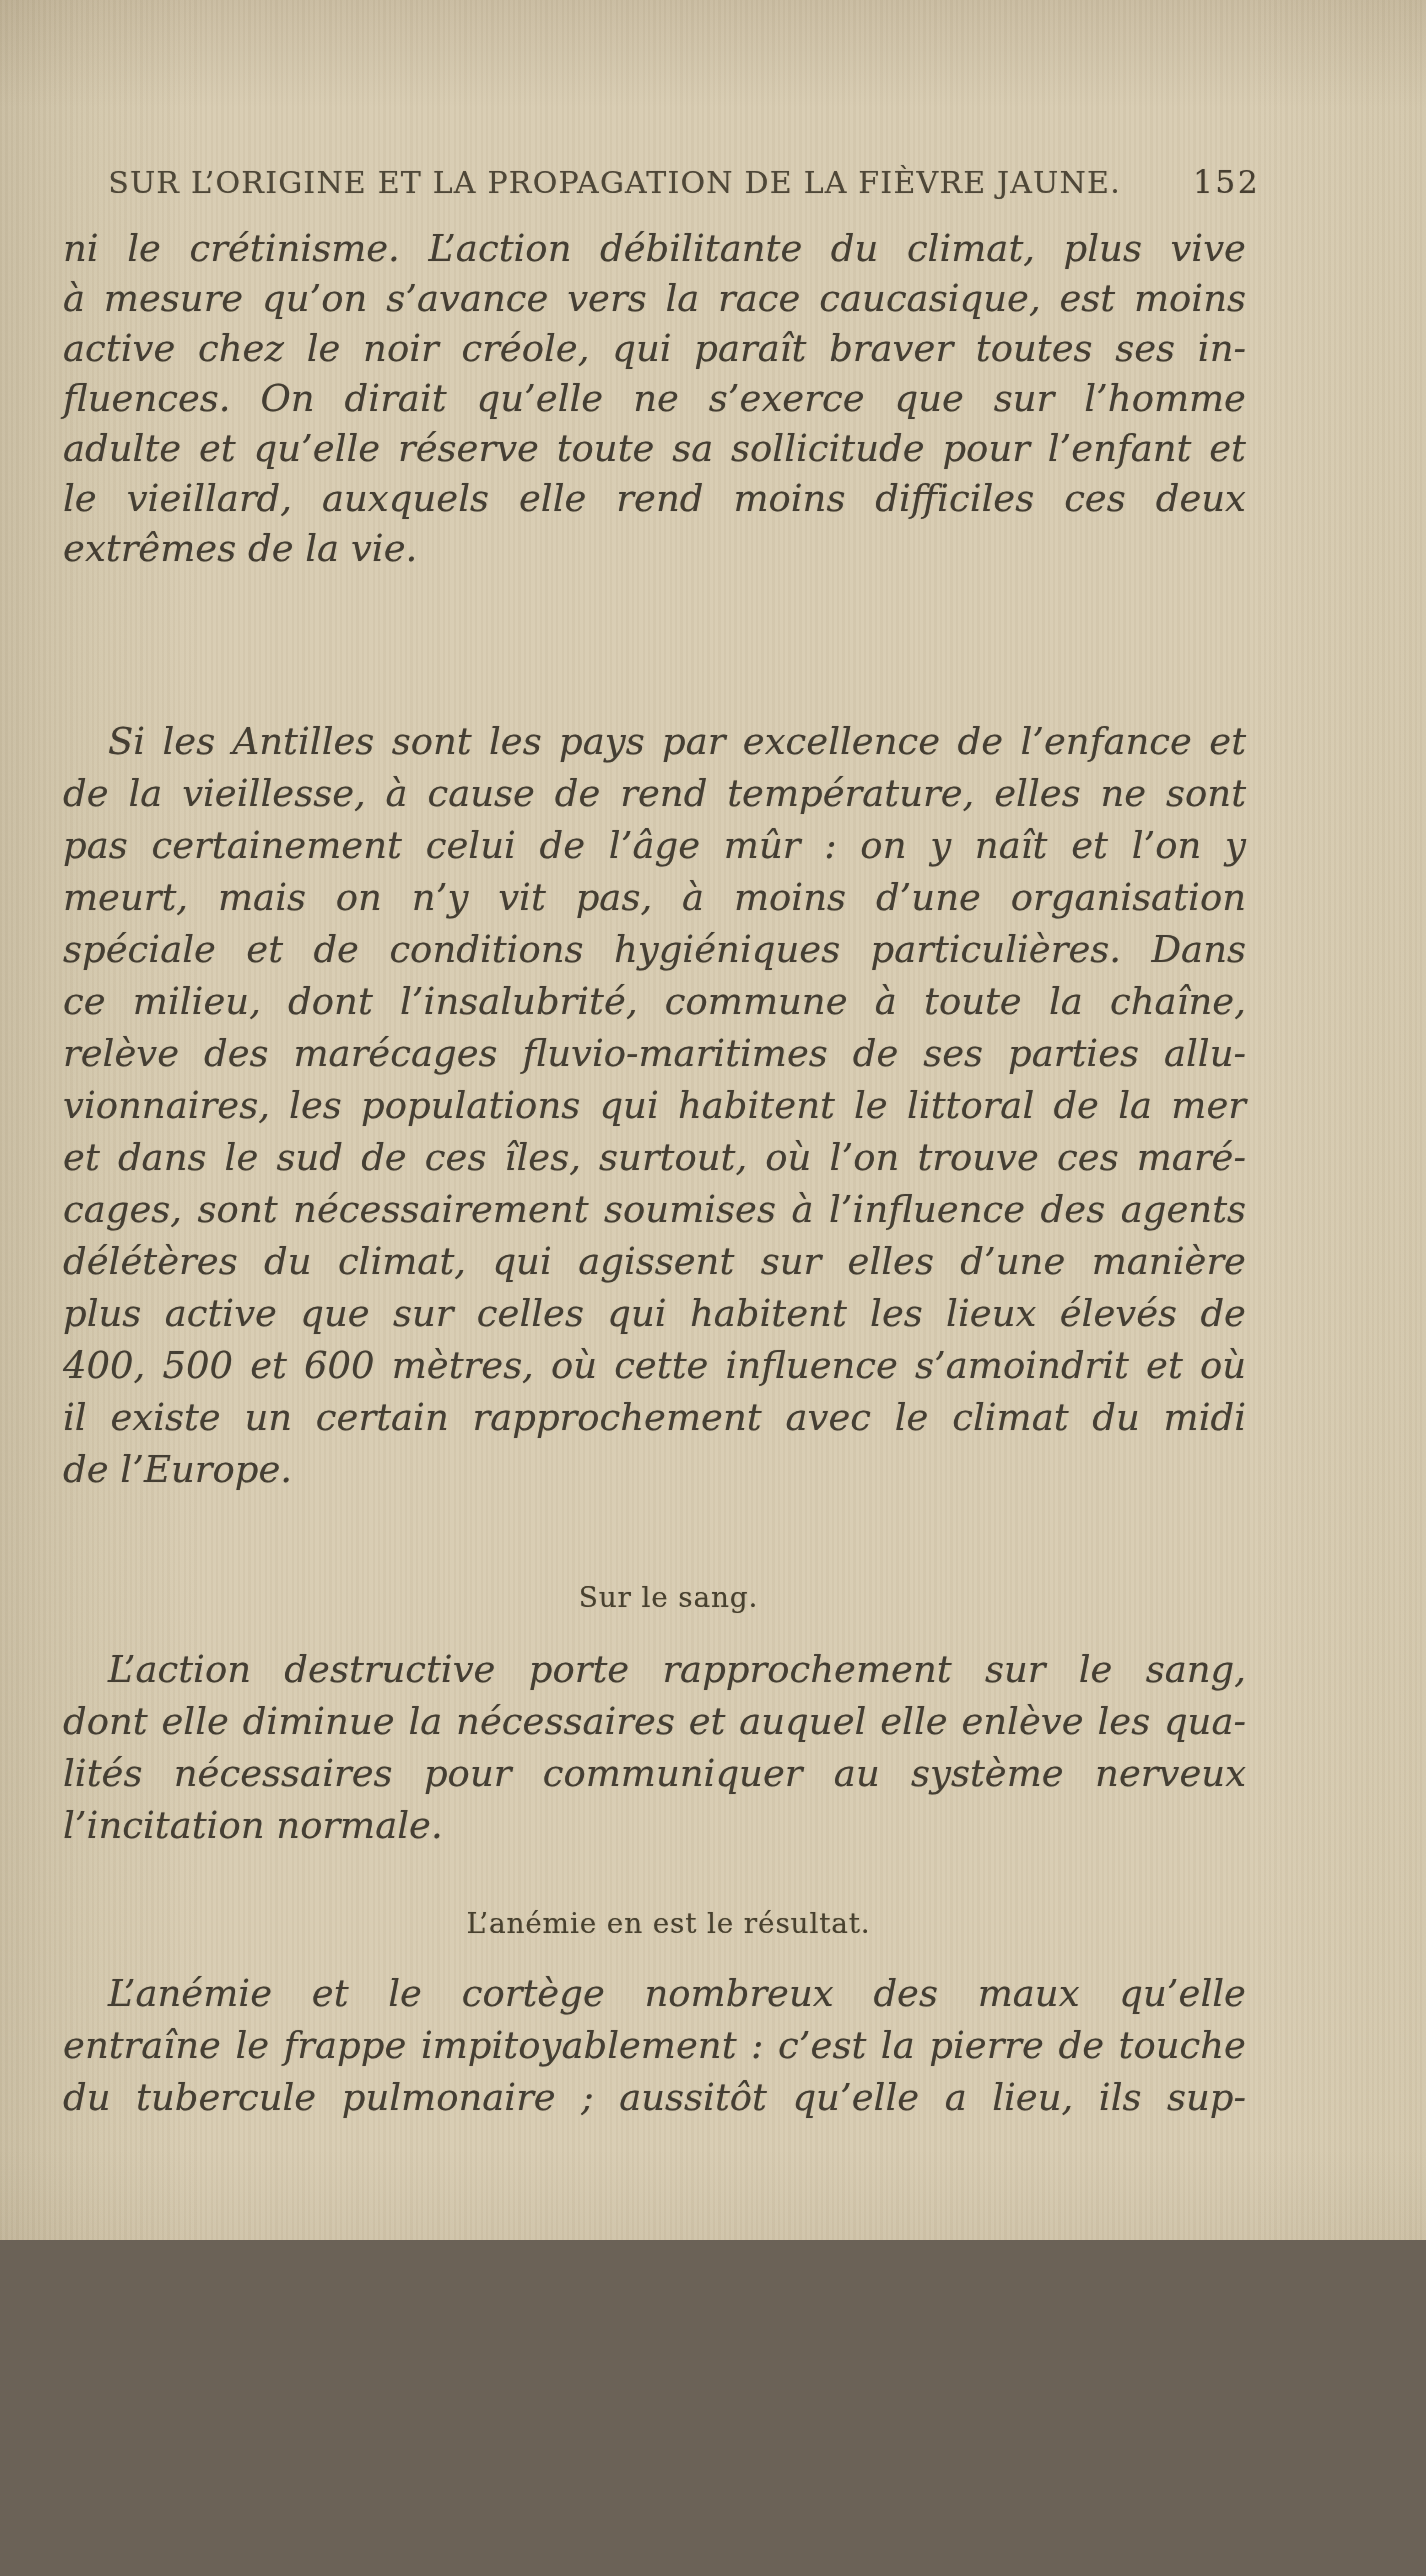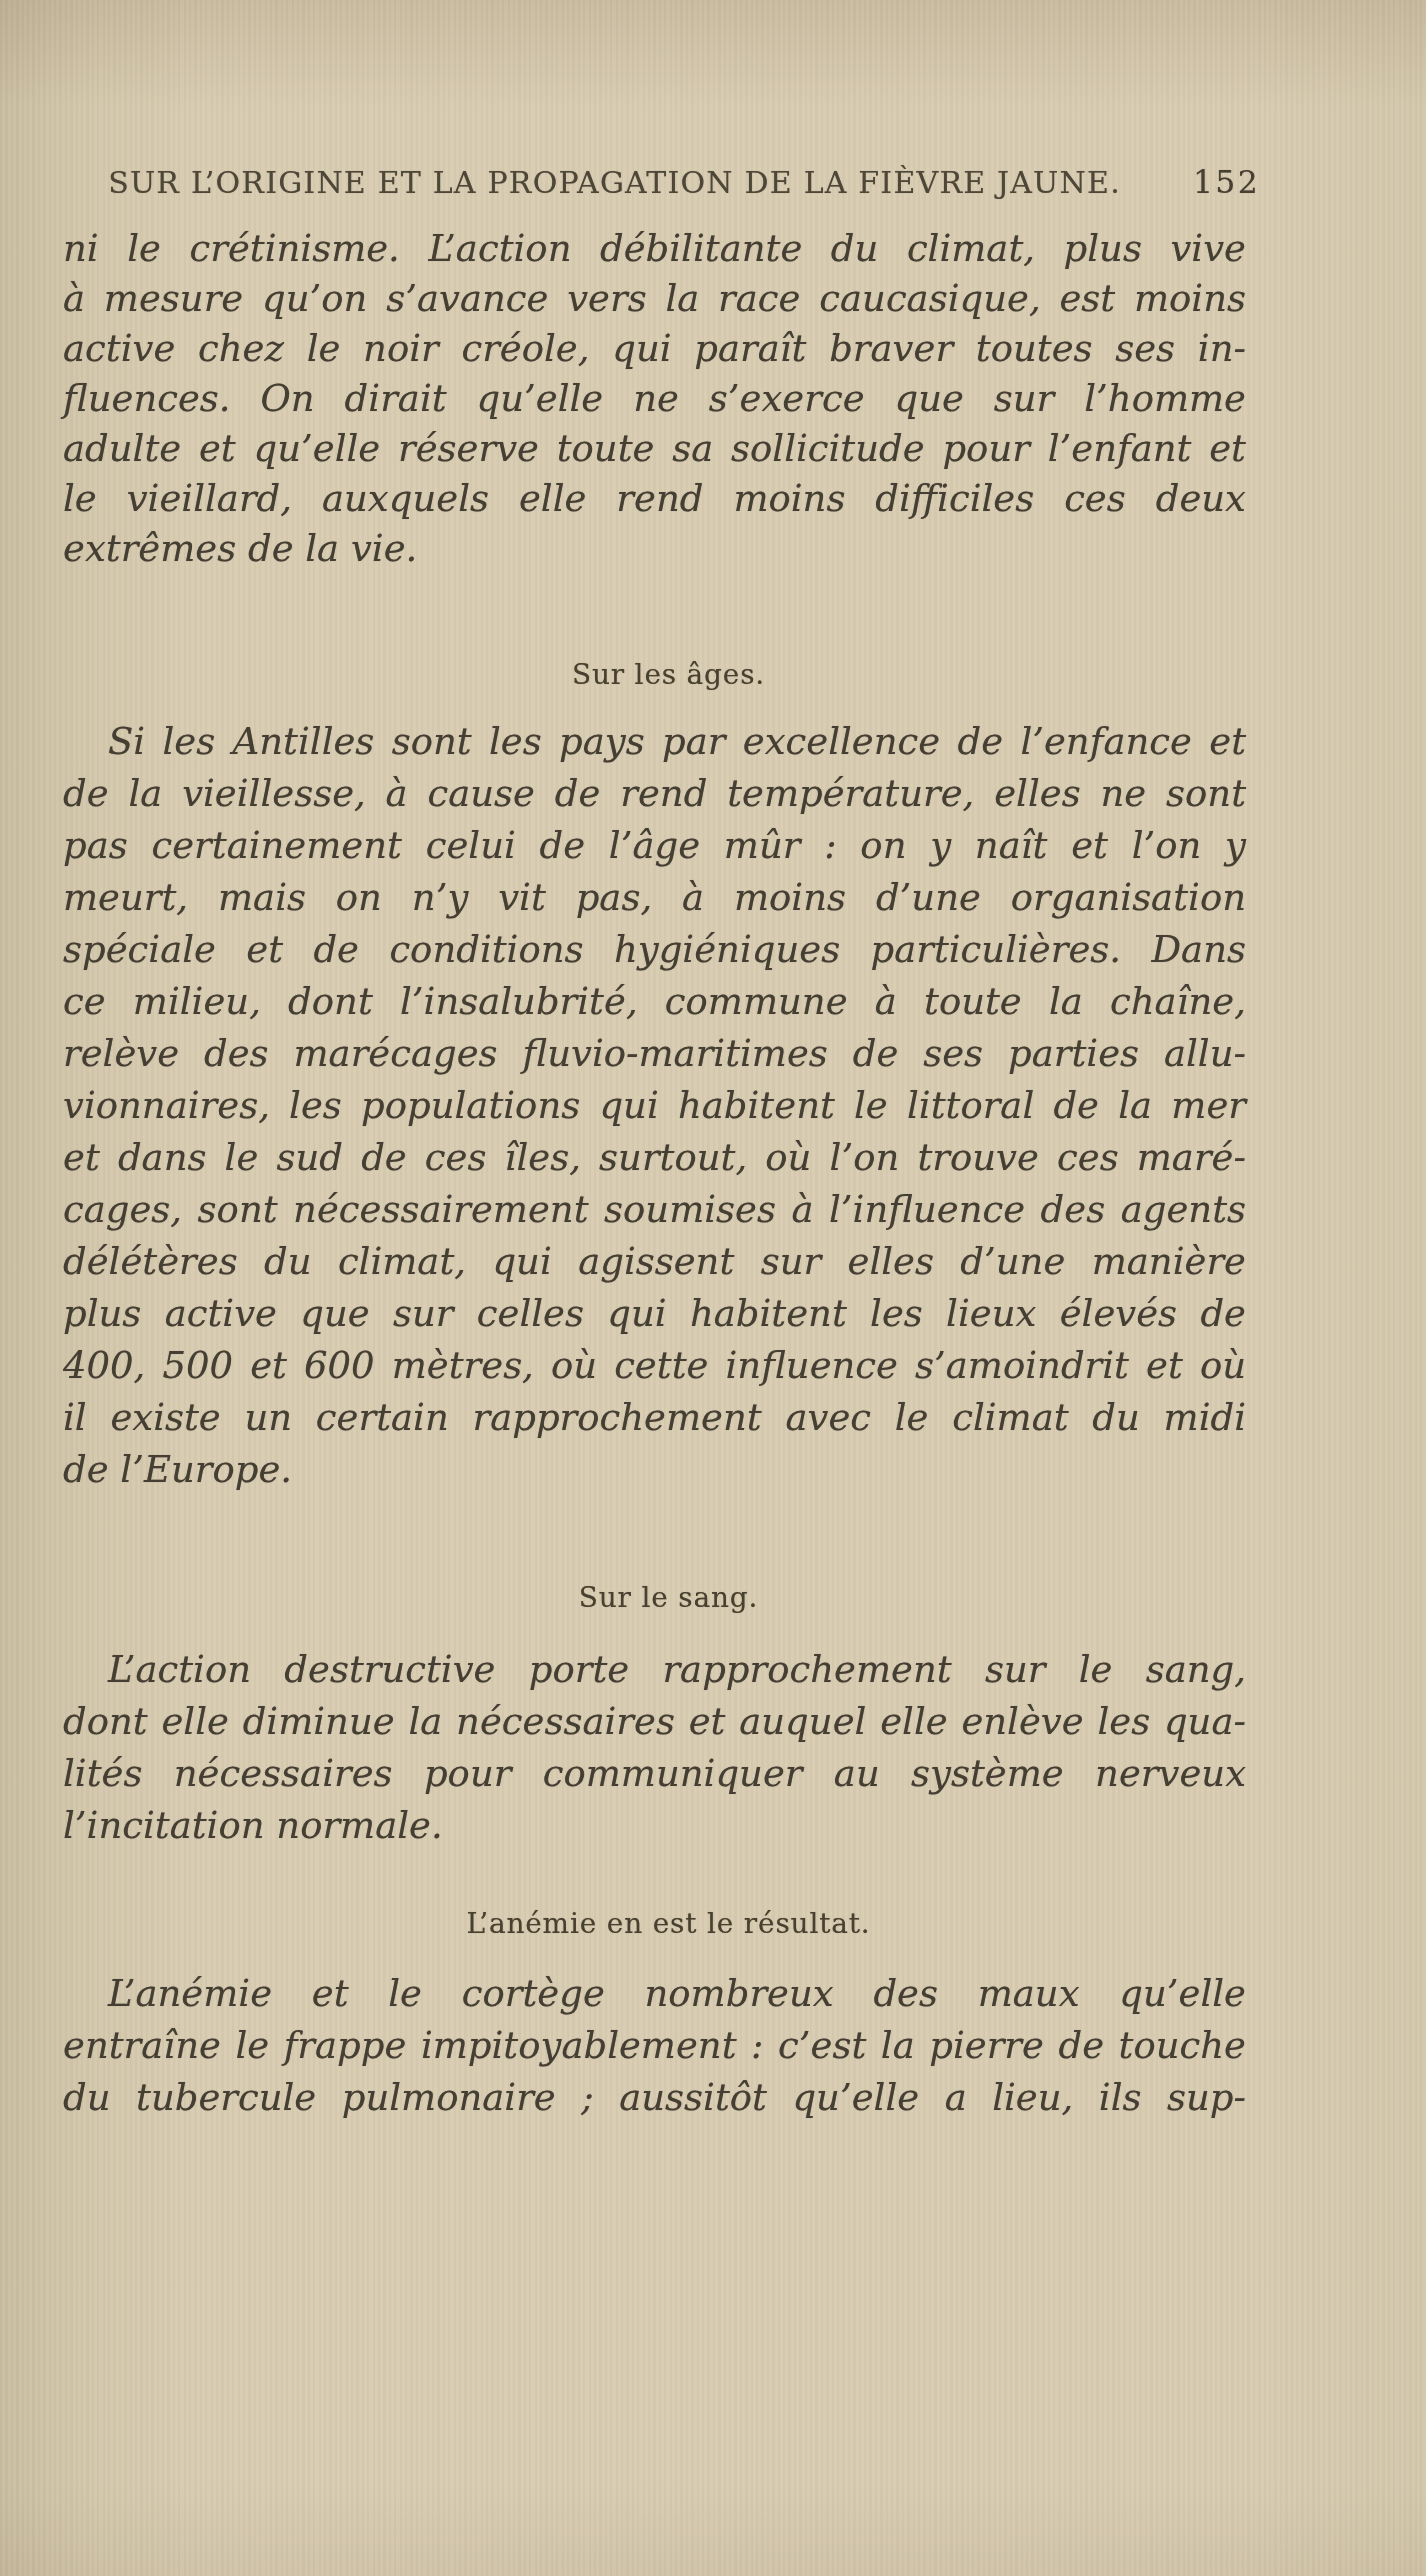--- a/index.html
+++ b/index.html
@@ -3,21 +3,21 @@
 <meta charset="utf-8">
 <style>
   html, body {
     margin: 0;
     padding: 0;
     background: #6b6257;
   }
   .page {
     position: relative;
     width: 1427px;
-    height: 2576px;
+    height: 2240px;
     overflow: hidden;
     font-family: "DejaVu Serif", "Liberation Serif", serif;
     color: #443e33;
     background:
       repeating-linear-gradient(90deg,
         rgba(115, 98, 68, 0.045) 0px, rgba(115, 98, 68, 0.045) 2.3px,
         rgba(255, 252, 240, 0.03) 2.3px, rgba(255, 252, 240, 0.03) 5.4px),
       linear-gradient(180deg, rgba(120, 100, 70, 0.16) 0px, rgba(120, 100, 70, 0.0) 108px),
       linear-gradient(0deg, rgba(110, 92, 62, 0.08) 0px, rgba(110, 92, 62, 0.0) 92px),
       linear-gradient(90deg, #c9bda2 0px, #d3c7ac 85px, #d8ccb2 200px, #d8ccb2 88%, #d3c7ac 100%);
@@ -92,21 +92,20 @@
   <div class="para lh65 text-ink" style="top: 224px;">
     <div class="line">ni le crétinisme. L’action débilitante du climat, plus vive</div>
     <div class="line">à mesure qu’on s’avance vers la race caucasique, est moins</div>
     <div class="line">active chez le noir créole, qui paraît braver toutes ses in-</div>
     <div class="line">fluences. On dirait qu’elle ne s’exerce que sur l’homme</div>
     <div class="line">adulte et qu’elle réserve toute sa sollicitude pour l’enfant et</div>
     <div class="line">le vieillard, auxquels elle rend moins difficiles ces deux</div>
     <div class="line last">extrêmes de la vie.</div>
   </div>
 
-  <div class="section-head text-ink" style="top: 658px;">Sur les âges.</div>
 
   <div class="para lh68 text-ink" style="top: 716px;">
     <div class="line indent">Si les Antilles sont les pays par excellence de l’enfance et</div>
     <div class="line">de la vieillesse, à cause de rend température, elles ne sont</div>
     <div class="line">pas certainement celui de l’âge mûr : on y naît et l’on y</div>
     <div class="line">meurt, mais on n’y vit pas, à moins d’une organisation</div>
     <div class="line">spéciale et de conditions hygiéniques particulières. Dans</div>
     <div class="line">ce milieu, dont l’insalubrité, commune à toute la chaîne,</div>
     <div class="line">relève des marécages fluvio-maritimes de ses parties allu-</div>
     <div class="line">vionnaires, les populations qui habitent le littoral de la mer</div>

